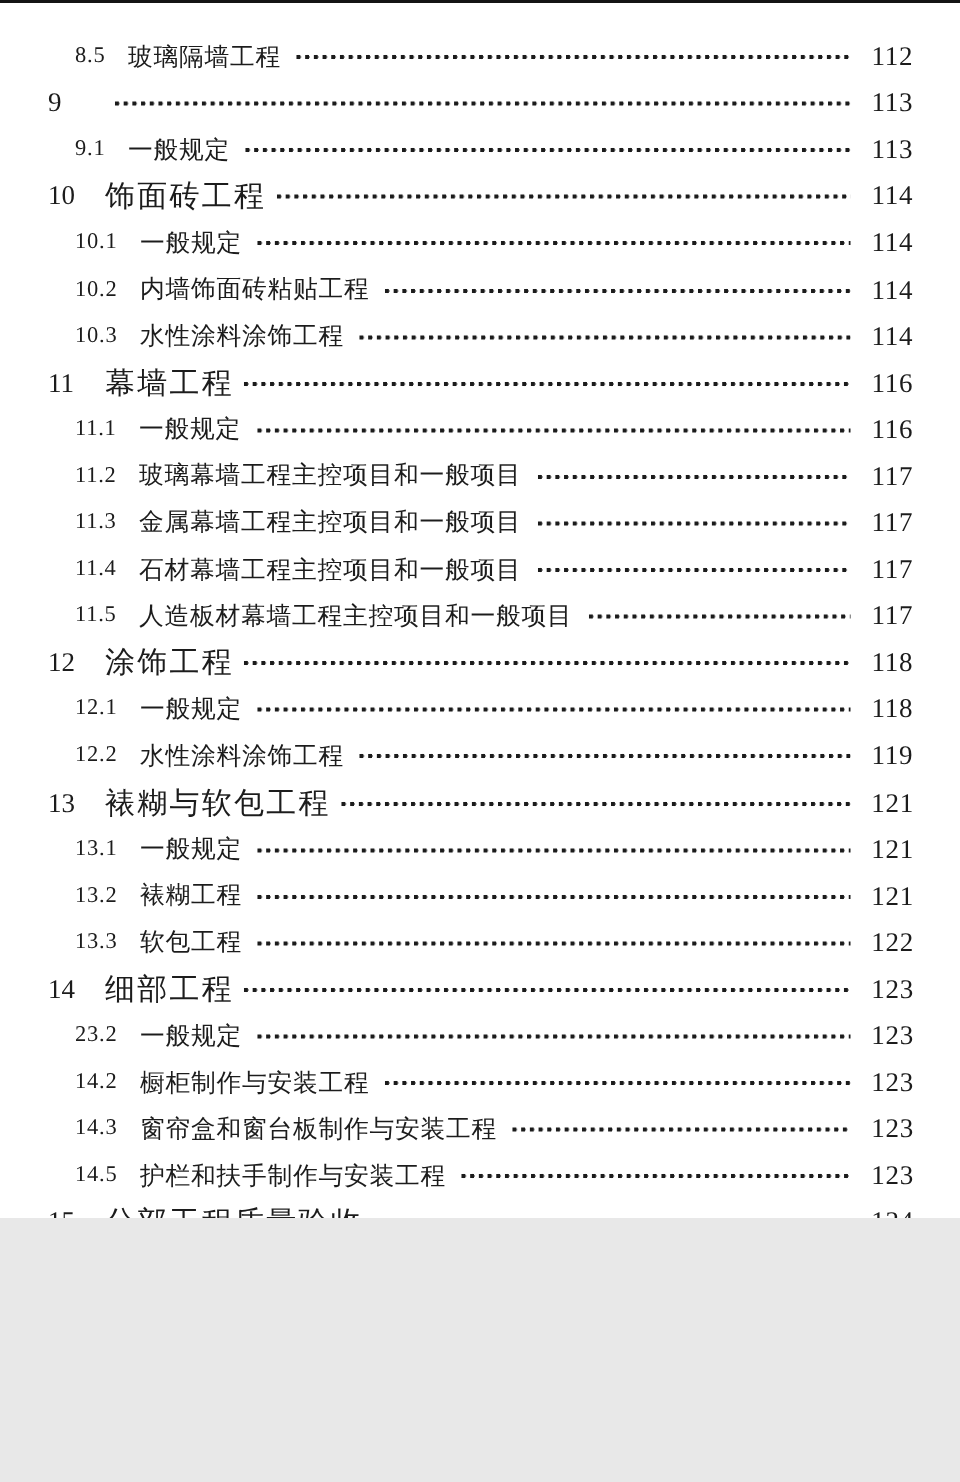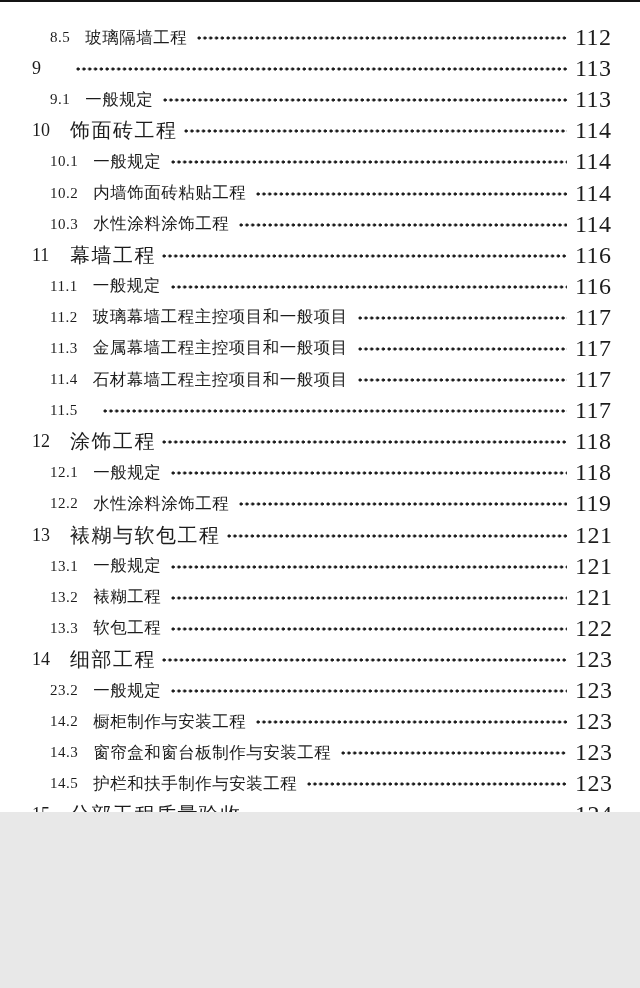--- a/index.html
+++ b/index.html
@@ -13,21 +13,21 @@
   
   .toc{position:absolute;top:22px;left:32px;width:583px;}
   .toc-row{display:flex;align-items:center;height:31.1px;white-space:nowrap;}
   .toc-row .num{flex:0 0 auto;}
   .toc-row .title{flex:0 0 auto;}
   .toc-row .leader{
     flex:1 1 auto;height:4px;margin:1px 8px 0 10px;
     background-image:radial-gradient(circle at 2px 2px,#1b1b1b 1.45px,transparent 1.7px);
     background-size:5.8px 4px;background-repeat:repeat-x;background-position:left center;
   }
-  .toc-row .pgnum{flex:0 0 40px;text-align:left;font-size:24px;letter-spacing:0.5px;}
+  .toc-row .pgnum{flex:0 0 40px;text-align:center;font-size:18px;letter-spacing:0.5px;}
 
   .toc-row.level-1 .num{font-size:18px;min-width:30px;margin-right:8px;}
   .toc-row.level-1 .title{font-size:20px;letter-spacing:1.5px;}
   .toc-row.level-1 .leader{margin-left:6px;}
 
   .toc-row.level-2{padding-left:18px;}
   .toc-row.level-2 .num{font-size:15px;margin-right:15px;letter-spacing:0.5px;}
   .toc-row.level-2 .title{font-size:16.5px;letter-spacing:0.5px;}
 
   
@@ -135,20 +135,21 @@
       <span class="pgnum">117</span>
     </div>
       <div class="toc-row level-2">
       <span class="num">11.4</span>
       <span class="title">石材幕墙工程主控项目和一般项目</span>
       <span class="leader"></span>
       <span class="pgnum">117</span>
     </div>
       <div class="toc-row level-2">
       <span class="num">11.5</span>
+      <span class="title">人造板材幕墙工程主控项目和一般项目</span>
       <span class="leader"></span>
       <span class="pgnum">117</span>
     </div>
       <div class="toc-row level-1">
       <span class="num">12</span>
       <span class="title">涂饰工程</span>
       <span class="leader"></span>
       <span class="pgnum">118</span>
     </div>
       <div class="toc-row level-2">

